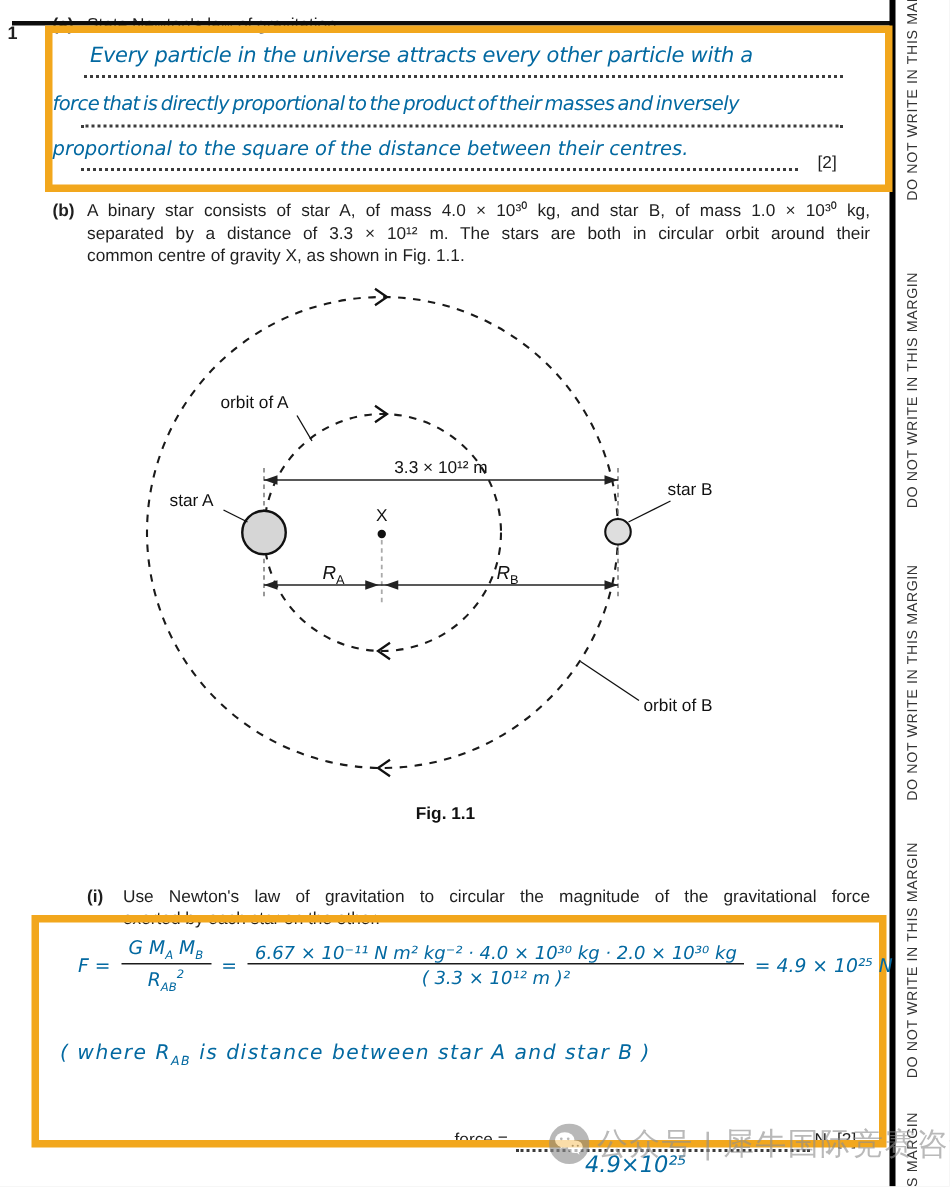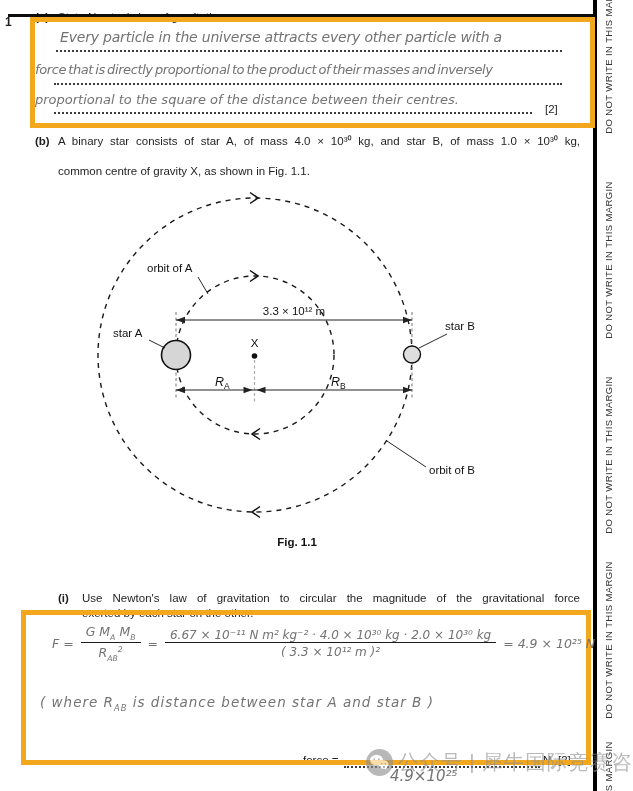--- a/index.html
+++ b/index.html
@@ -6,21 +6,21 @@
   body { background:#e8e8e8; }
   .page {
     position:relative; width:633px; height:791px; background:#ffffff;
     font-family:"Liberation Sans", sans-serif; color:#1a1a1a; overflow:hidden;
     margin:0 auto;
   }
   .abs { position:absolute; }
   .printed { font-size:11.5px; line-height:15px; color:#1f1f1f; }
   .bold { font-weight:bold; }
   .just { text-align:justify; text-align-last:justify; }
-  .hw { font-family:"DejaVu Sans", sans-serif; font-style:italic; color:#737373; white-space:nowrap; }
+  .hw { font-family:"DejaVu Sans", sans-serif; font-style:italic; color:#0369a1; white-space:nowrap; }
   .dots { height:0; border-bottom:2px dotted #3c3c3c; }
   .hl-box { border:5px solid #F2A71D; z-index:5; background:transparent; pointer-events:none; }
   .topline { height:3px; background:#0d0d0d; z-index:2; }
   .var { font-style:italic; font-family:"Liberation Serif", serif; }
   sub.small { font-size:8.5px; vertical-align:-2px; }
   .margin-note {
     width:160px; height:14px; left:530px; text-align:center;
     transform:rotate(-90deg); font-size:9.5px; letter-spacing:0.4px;
     color:#333; white-space:nowrap; z-index:3;
   }
@@ -54,20 +54,21 @@
 
   <div class="abs hw" style="left:35px; top:62px; font-size:13px; letter-spacing:-0.4px; word-spacing:-1.5px; z-index:6;">force that is directly proportional to the product of their masses and inversely</div>
   <div class="abs dots" style="left:54px; top:83px; width:508px;"></div>
 
   <div class="abs hw" style="left:35px; top:92px; font-size:13px; z-index:6;">proportional to the square of the distance between their centres.</div>
   <div class="abs dots" style="left:54px; top:112px; width:478px;"></div>
   <div class="abs printed" style="left:545px; top:102px; z-index:6;">[2]</div>
 
   <div class="abs printed bold" style="left:35px; top:134px;">(b)</div>
   <div class="abs printed just" style="left:58px; top:134px; width:522px;">A binary star consists of star A, of mass 4.0 × 10³⁰ kg, and star B, of mass 1.0 × 10³⁰ kg,</div>
+  <div class="abs printed just" style="left:58px; top:149px; width:522px;">separated by a distance of 3.3 × 10¹² m. The stars are both in circular orbit around their</div>
   <div class="abs printed" style="left:58px; top:164px; width:522px;">common centre of gravity X, as shown in Fig. 1.1.</div>
 
   <svg class="abs" style="left:55px; top:190px;" width="492" height="372" viewBox="0 0 492 372">
 
     <circle cx="200" cy="165" r="157" fill="none" stroke="#1a1a1a" stroke-width="1.4" stroke-dasharray="5 5"></circle>
     <circle cx="200" cy="165" r="79" fill="none" stroke="#1a1a1a" stroke-width="1.4" stroke-dasharray="5 5"></circle>
 
     <polyline points="195,2.5 203,8 195,13.5" fill="none" stroke="#111" stroke-width="1.5"></polyline>
     <polyline points="195,80.5 203,86 195,91.5" fill="none" stroke="#111" stroke-width="1.5"></polyline>
     <polyline points="205,316.5 197,322 205,327.5" fill="none" stroke="#111" stroke-width="1.5"></polyline>

